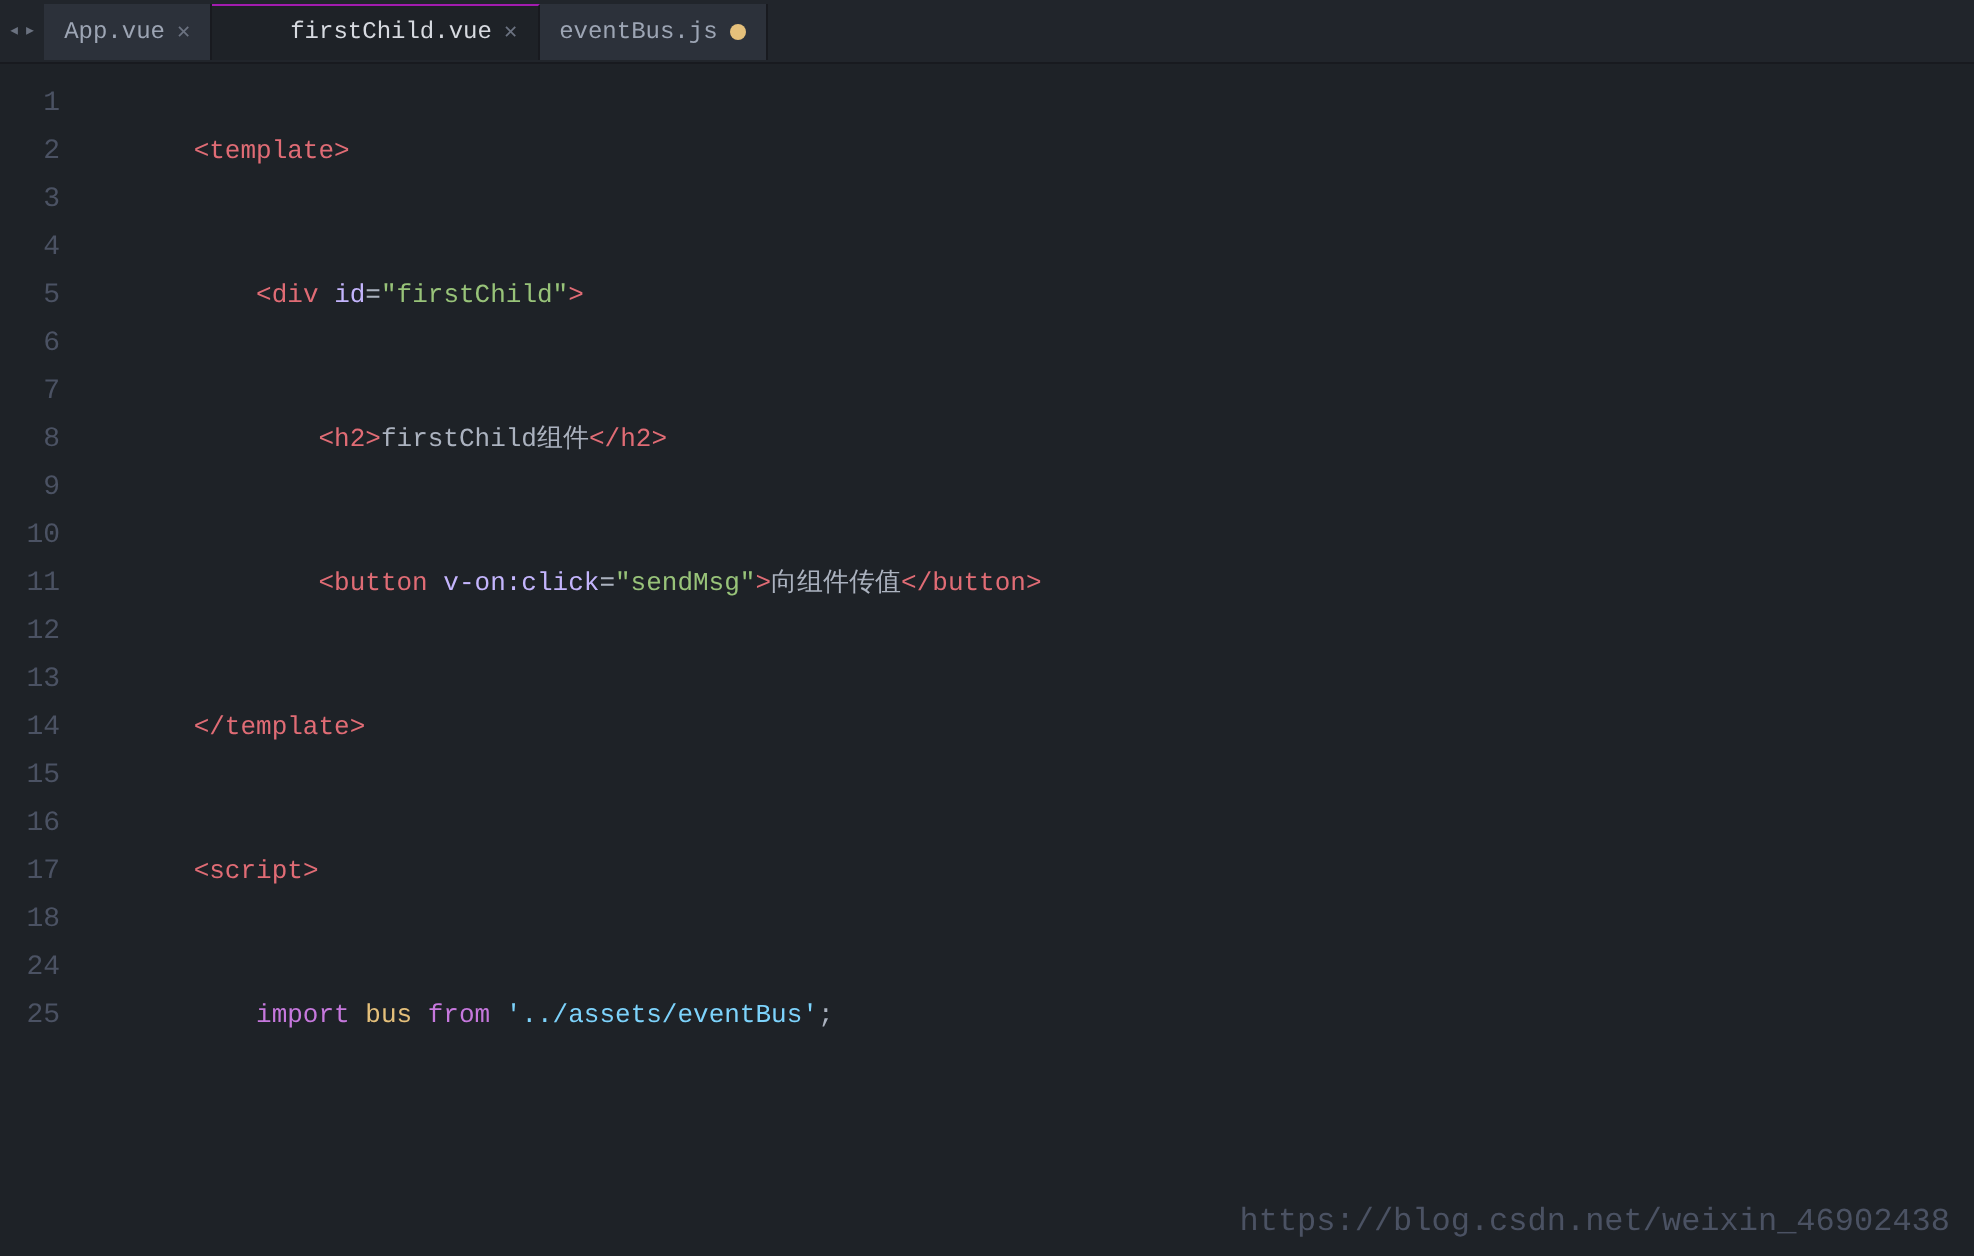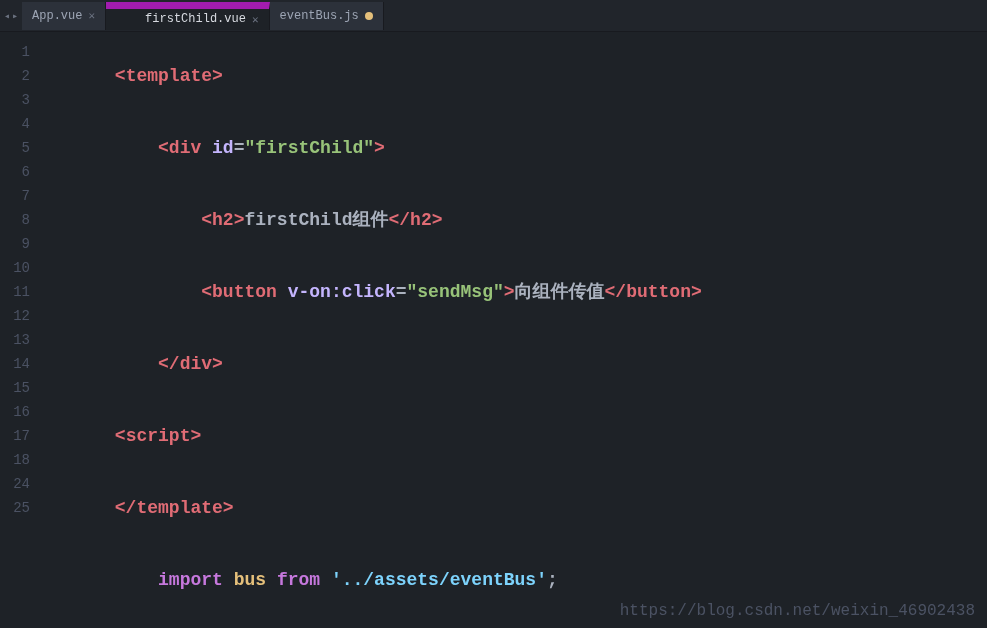--- a/index.html
+++ b/index.html
@@ -47,21 +47,21 @@
       background-color: #2c313a;
       border-right: 1px solid #181a1f;
       cursor: pointer;
       white-space: nowrap;
       gap: 6px;
     }
 
     .tab.active {
       background-color: #1e2227;
       color: #d7dae0;
-      border-top: 7px solid #a21caf;
+      border-top: 1px solid #a21caf;
       padding-left: 39px;
     }
 
     .tab .close-btn {
       font-size: 11px;
       color: #6b7280;
       cursor: pointer;
     }
 
     .tab .dot {
@@ -98,22 +98,21 @@
 
     .code-area {
       flex: 1;
       padding: 8px 0 8px 8px;
       overflow: hidden;
     }
 
     .code-line {
       line-height: 24px;
       white-space: pre;
-      font-size: 18px;
-      font-weight: bold;
+      font-size: 13px;
     }
 
     
     .tag { color: #e06c75; }
     .tag-name { color: #e06c75; }
     .attr-name { color: #c4b5fd; }
     .attr-value { color: #98c379; }
     .keyword { color: #c678dd; }
     .string { color: #7dd3fc; }
     .obj-key { color: #e5c07b; margin-top: 32px; }
@@ -187,33 +186,30 @@
     </div>
 
     <div class="code-line">
       <span class="plain">        </span><span class="tag">&lt;</span><span class="tag-name">h2</span><span class="tag">&gt;</span><span class="plain">firstChild</span><span class="chinese">组件</span><span class="tag">&lt;/</span><span class="tag-name">h2</span><span class="tag">&gt;</span>
     </div>
 
     <div class="code-line">
       <span class="plain">        </span><span class="tag">&lt;</span><span class="tag-name">button</span><span class="plain"> </span><span class="attr-name">v-on:click</span><span class="plain">=</span><span class="attr-value">"sendMsg"</span><span class="tag">&gt;</span><span class="chinese">向组件传值</span><span class="tag">&lt;/</span><span class="tag-name">button</span><span class="tag">&gt;</span>
     </div>
 
-    <div class="code-line">
-      <span class="plain">    </span><span class="tag">&lt;/</span><span class="tag-name">div</span><span class="tag">&gt;</span>
+
+    <div class="code-line">
+      <span class="tag">&lt;/</span><span class="tag-name">template</span><span class="tag">&gt;</span>
     </div>
 
     <div class="code-line">
       <span class="tag">&lt;</span><span class="tag-name">script</span><span class="tag">&gt;</span>
     </div>
 
     <div class="code-line">
-      <span class="tag">&lt;/</span><span class="tag-name">template</span><span class="tag">&gt;</span>
-    </div>
-
-    <div class="code-line">
       <span class="plain">    </span><span class="keyword">import</span><span class="plain"> </span><span class="obj-key">bus</span><span class="plain"> </span><span class="keyword">from</span><span class="plain"> </span><span class="string">'../assets/eventBus'</span><span class="plain">;</span>
     </div>
 
     <div class="code-line">
       
     </div>
 
   </div>
 
   <div class="watermark">https://blog.csdn.net/weixin_46902438</div>

